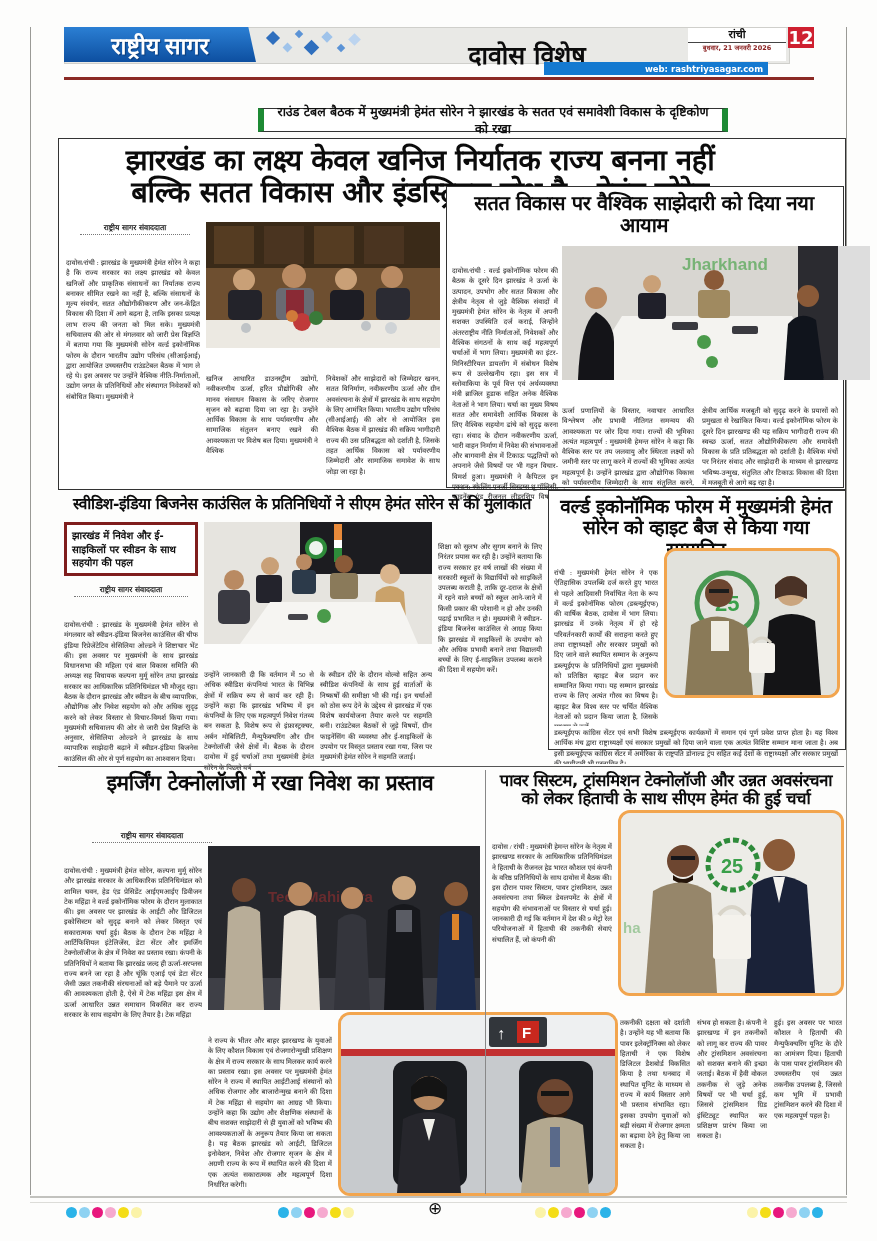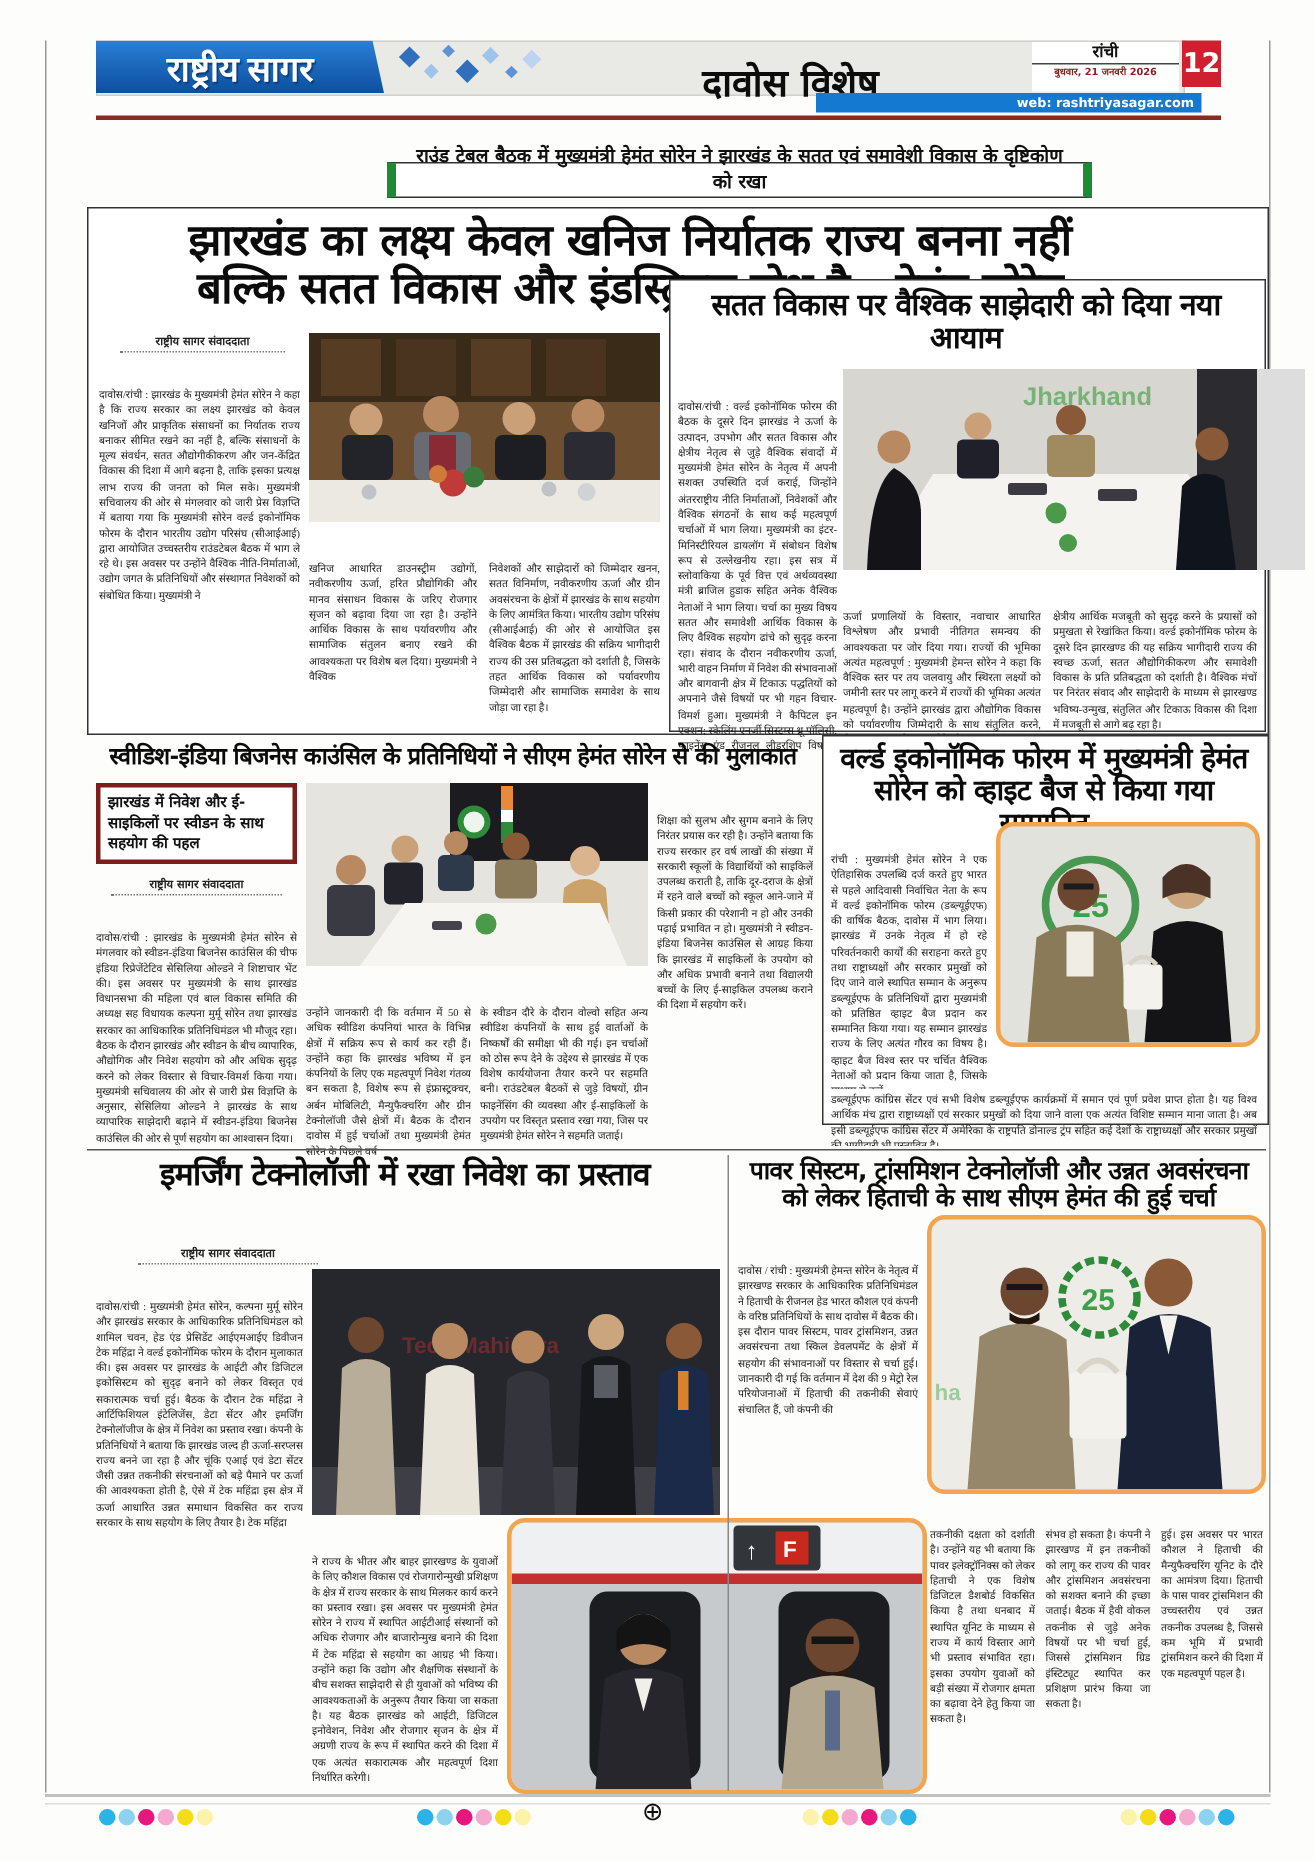--- a/index.html
+++ b/index.html
@@ -75,29 +75,29 @@
   <span class="abs diamond" style="left:338px;top:45px;width:6px;height:6px;background:#5b93d6;"></span>
   <span class="abs diamond" style="left:350px;top:35px;width:9px;height:9px;background:#bcd4ef;"></span>
 
   <div class="abs mast-title" style="left:392px;top:27px;width:270px;height:53px;">
     <span>दावोस विशेष</span>
   </div>
   <div class="abs date-box" style="left:688px;top:28px;width:98px;height:33px;">
     <span class="city">रांची</span>
     <span class="dateline-small">बुधवार, 21 जनवरी 2026</span>
   </div>
-  <div class="abs page-num" style="left:788px;top:27px;width:26px;height:31px;">
+  <div class="abs page-num" style="left:788px;top:27px;width:26px;height:21px;">
     <span>12</span>
   </div>
-  <div class="abs web-strip" style="left:544px;top:62px;width:257px;height:13px;">
+  <div class="abs web-strip" style="left:544px;top:62px;width:224px;height:13px;">
     <span>web: rashtriyasagar.com</span>
   </div>
   <div class="abs maroon-rule" style="left:64px;top:77px;width:750px;height:3px;"></div>
 
-  <div class="abs kicker" style="left:258px;top:108px;width:470px;height:24px;align-items:flex-end;">
+  <div class="abs kicker" style="left:258px;top:108px;width:470px;height:24px;">
     <span>राउंड टेबल बैठक में मुख्यमंत्री हेमंत सोरेन ने झारखंड के सतत एवं समावेशी विकास के दृष्टिकोण को रखा</span>
   </div>
 
   <div class="abs box" style="left:58px;top:138px;width:786px;height:350px;"></div>
   <div class="abs hl hl-main" style="left:70px;top:144px;width:700px;">
     <div>झारखंड का लक्ष्य केवल खनिज निर्यातक राज्य बनना नहीं</div>
     <div>बल्कि सतत विकास और इंडस्ट्रियल ग्रोथ है : हेमंत सोरेन</div>
   </div>
   <div class="abs byline" style="left:80px;top:222px;width:110px;">राष्ट्रीय सागर संवाददाता</div>
   <div class="abs body-text" style="left:66px;top:238px;width:134px;height:246px;">दावोस/रांची : झारखंड के मुख्यमंत्री हेमंत सोरेन ने कहा है कि राज्य सरकार का लक्ष्य झारखंड को केवल खनिजों और प्राकृतिक संसाधनों का निर्यातक राज्य बनाकर सीमित रखने का नहीं है, बल्कि संसाधनों के मूल्य संवर्धन, सतत औद्योगीकीकरण और जन-केंद्रित विकास की दिशा में आगे बढ़ना है, ताकि इसका प्रत्यक्ष लाभ राज्य की जनता को मिल सके। मुख्यमंत्री सचिवालय की ओर से मंगलवार को जारी प्रेस विज्ञप्ति में बताया गया कि मुख्यमंत्री सोरेन वर्ल्ड इकोनॉमिक फोरम के दौरान भारतीय उद्योग परिसंघ (सीआईआई) द्वारा आयोजित उच्चस्तरीय राउंडटेबल बैठक में भाग ले रहे थे। इस अवसर पर उन्होंने वैश्विक नीति-निर्माताओं, उद्योग जगत के प्रतिनिधियों और संस्थागत निवेशकों को संबोधित किया। मुख्यमंत्री ने</div>

